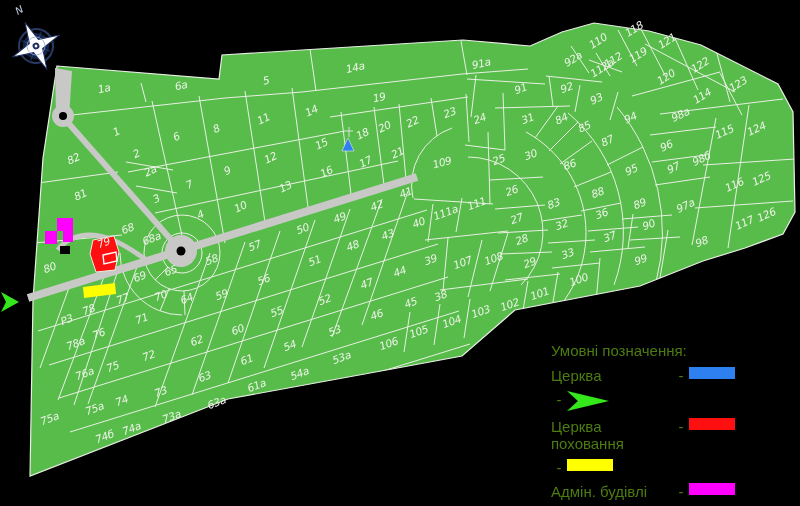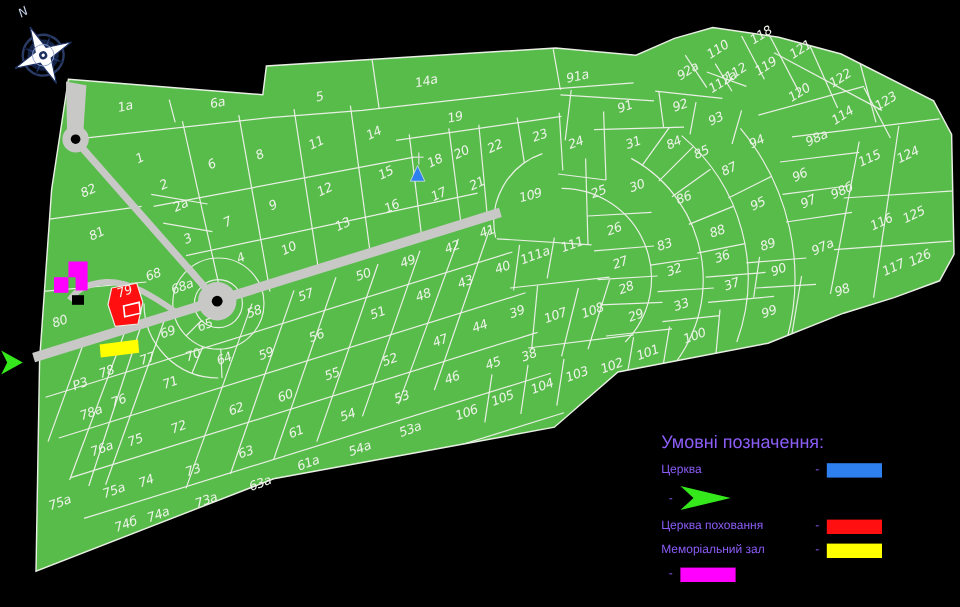--- a/index.html
+++ b/index.html
@@ -1,23 +1,23 @@
 <!DOCTYPE html>
 <html><head>
 <meta charset="utf-8">
 <style>
   html,body{margin:0;padding:0;background:#000;}
   body{width:800px;height:506px;position:relative;overflow:hidden;
        font-family:"Liberation Sans",sans-serif;}
   #map{position:absolute;left:0;top:0;}
   .plot-labels text{fill:#edf3e8;font-family:"DejaVu Sans",sans-serif;
        font-style:italic;font-size:10.5px;text-anchor:middle;letter-spacing:-0.3px;}
-  .legend{position:absolute;left:551px;top:360px;width:184px;color:#8b5cf6;}
+  .legend{position:absolute;left:551px;top:342px;width:184px;color:#4d7c0f;}
   .legend-title{font-size:15px;margin-bottom:8px;}
-  .legend-row{display:flex;align-items:center;margin-bottom:7px;min-height:13px;font-size:10px;}
+  .legend-row{display:flex;margin-bottom:7px;min-height:13px;font-size:15px;}
   .ll{flex:1;}
   .ld{width:16px;text-align:center;}
   .ls{width:46px;height:12px;flex:0 0 auto;}
   .ls.arrow{width:42px;height:20px;clip-path:polygon(0 0,100% 50%,0 100%,26% 50%);}
 </style>
 </head>
 <body>
 
 <svg id="map" width="800" height="506" viewBox="0 0 800 506">
   <defs>
@@ -338,21 +338,21 @@
   <div class="legend-row">
     <span class="ld">-</span>
     <span class="ls arrow" style="background: rgb(53, 232, 28);"></span>
   </div>
   <div class="legend-row">
     <span class="ll">Церква поховання</span>
     <span class="ld">-</span>
     <span class="ls" style="background: rgb(255, 15, 15);"></span>
   </div>
   <div class="legend-row">
-    <span class="ll">Меморіальний зал</span>
     <span class="ld">-</span>
     <span class="ls" style="background: rgb(255, 255, 0);"></span>
   </div>
   <div class="legend-row">
+    <span class="ll">Адмін. будівлі</span>
     <span class="ld">-</span>
     <span class="ls" style="background: rgb(255, 0, 255);"></span>
   </div>
 </div>
 
 </body></html>

